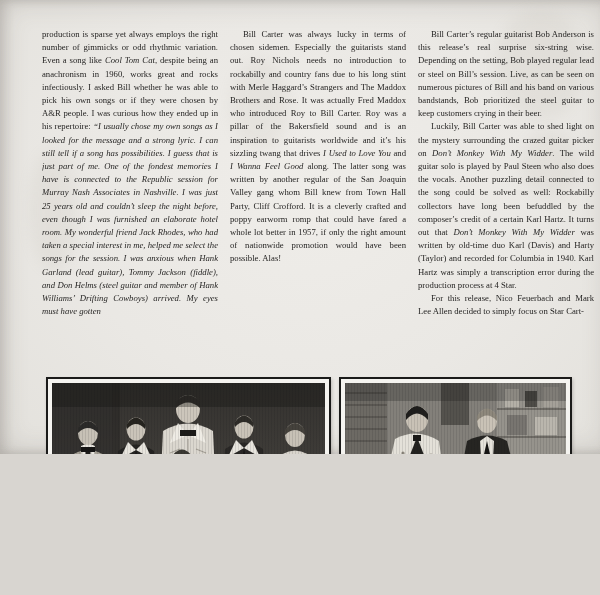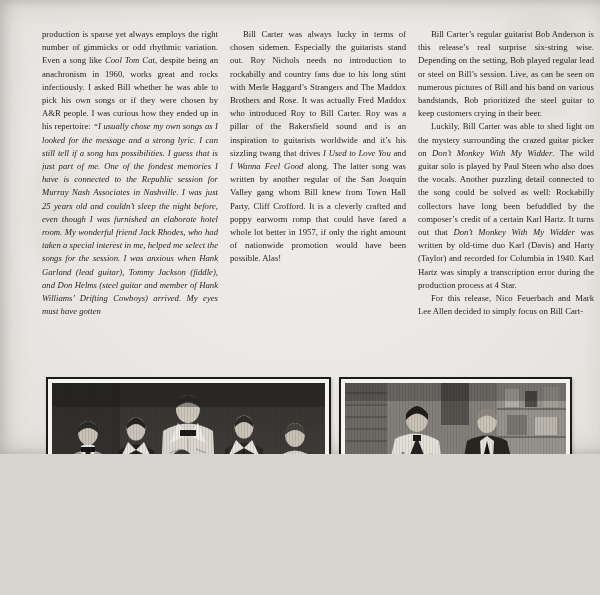--- a/index.html
+++ b/index.html
@@ -66,21 +66,21 @@
   <div class="columns">
     <div class="col">
         <p><span>production is sparse yet always employs the right number of gimmicks or odd rhythmic variation. Even a song like </span><span class="it">Cool Tom Cat</span><span>, despite being an anachronism in 1960, works great and rocks infectiously. I asked Bill whether he was able to pick his own songs or if they were chosen by A&amp;R people. I was curious how they ended up in his repertoire: </span><span class="it">“I usually chose my own songs as I looked for the message and a strong lyric. I can still tell if a song has possibilities. I guess that is just part of me. One of the fondest memories I have is connected to the Republic session for Murray Nash Associates in Nashville. I was just 25 years old and couldn’t sleep the night before, even though I was furnished an elaborate hotel room. My wonderful friend Jack Rhodes, who had taken a special interest in me, helped me select the songs for the session. I was anxious when Hank Garland (lead guitar), Tommy Jackson (fiddle), and Don Helms (steel guitar and member of Hank Williams’ Drifting Cowboys) arrived. My eyes must have gotten</span></p>
       </div>
     <div class="col">
         <p class="indent"><span>Bill Carter was always lucky in terms of chosen sidemen. Especially the guitarists stand out. Roy Nichols needs no introduction to rockabilly and country fans due to his long stint with Merle Haggard’s Strangers and The Maddox Brothers and Rose. It was actually Fred Maddox who introduced Roy to Bill Carter. Roy was a pillar of the Bakersfield sound and is an inspiration to guitarists worldwide and it’s his sizzling twang that drives </span><span class="it">I Used to Love You</span><span> and </span><span class="it">I Wanna Feel Good</span><span> along. The latter song was written by another regular of the San Joaquin Valley gang whom Bill knew from Town Hall Party, Cliff Crofford. It is a cleverly crafted and poppy earworm romp that could have fared a whole lot better in 1957, if only the right amount of nationwide promotion would have been possible. Alas!</span></p>
       </div>
     <div class="col">
         <p class="indent"><span>Bill Carter’s regular guitarist Bob Anderson is this release’s real surprise six-string wise. Depending on the setting, Bob played regular lead or steel on Bill’s session. Live, as can be seen on numerous pictures of Bill and his band on various bandstands, Bob prioritized the steel guitar to keep customers crying in their beer.</span></p>
         <p class="indent"><span>Luckily, Bill Carter was able to shed light on the mystery surrounding the crazed guitar picker on </span><span class="it">Don’t Monkey With My Widder</span><span>. The wild guitar solo is played by Paul Steen who also does the vocals. Another puzzling detail connected to the song could be solved as well: Rockabilly collectors have long been befuddled by the composer’s credit of a certain Karl Hartz. It turns out that </span><span class="it">Don’t Monkey With My Widder</span><span> was written by old-time duo Karl (Davis) and Harty (Taylor) and recorded for Columbia in 1940. Karl Hartz was simply a transcription error during the production process at 4 Star.</span></p>
-        <p class="indent"><span>For this release, Nico Feuerbach and Mark Lee Allen decided to simply focus on Bill Cart-</span></p>
+        <p class="indent"><span>For this release, Nico Feuerbach and Mark Lee Allen decided to simply focus on Star Cart-</span></p>
       </div>
   </div>
 
   <div class="photos">
 
     <div class="photo-frame left">
       <div class="photo-inner">
         <svg viewBox="0 0 273 157" preserveAspectRatio="none">
           <defs>
             <linearGradient id="bgL" x1="0" y1="0" x2="0" y2="1">

